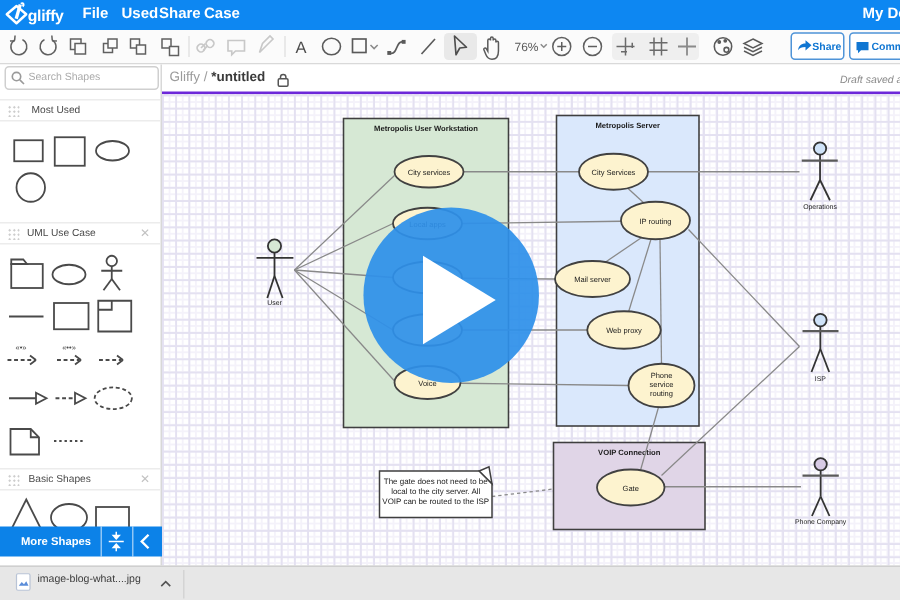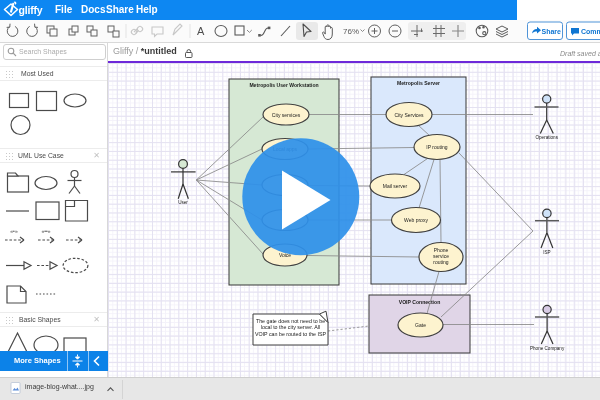--- a/index.html
+++ b/index.html
@@ -1,18 +1,18 @@
 <!DOCTYPE html>
 <html><head>
 <meta charset="utf-8">
 <style>
   html,body{margin:0;padding:0;}
   body{font-family:"Liberation Sans", sans-serif; width:600px;height:400px;overflow:hidden;}
   #app{position:relative;width:600px;height:400px;background:#fff;overflow:hidden;}
-  #topbar{position:absolute;left:0;top:0;width:517px;height:20px;background:#0d87f2;}
+  #topbar{position:absolute;left:0;top:0;width:600px;height:20px;background:#0d87f2;}
   .menu{position:absolute;top:0;height:20px;line-height:20px;color:#fff;font-size:10px;font-weight:bold;white-space:nowrap;}
   #toolbar{position:absolute;left:0;top:20px;width:600px;height:23px;background:#fbfbfb;border-bottom:1px solid #d9d9d9;box-sizing:border-box;}
   #titlerow{position:absolute;left:108px;top:43px;width:492px;height:20px;background:#ffffff;border-bottom:2px solid #6d28d9;box-sizing:border-box;}
   #sidebar{position:absolute;left:0;top:43px;width:108px;height:334px;background:#ffffff;border-right:1px solid #d8d8d8;box-sizing:border-box;}
   #canvas{position:absolute;left:108px;top:63px;width:492px;height:314px;background:
      linear-gradient(#e4e1f1 1px, transparent 1px),
      linear-gradient(90deg, #e4e1f1 1px, transparent 1px),
      linear-gradient(#f4f2fa 1px, transparent 1px),
      linear-gradient(90deg, #f4f2fa 1px, transparent 1px);
    background-size:8.8px 8.8px, 8.8px 8.8px, 4.4px 4.4px, 4.4px 4.4px;
@@ -32,23 +32,23 @@
     <svg width="600" height="20" style="position:absolute;left:0;top:0">
 
       <g stroke="#ffffff" fill="none" stroke-width="1.6">
         <path d="M11 4 L17.5 9.5 L11 15.5 L4.5 9.5 Z" stroke-linejoin="round"></path>
         <path d="M13.5 3 L10.8 12.5" stroke-width="2.2"></path>
         <path d="M13.9 2.5 c1.5,-1 2.5,0.5 1.2,1.8" stroke-width="1.4"></path>
       </g>
       <text x="18.5" y="13.8" fill="#ffffff" font-size="10.5" font-weight="bold" letter-spacing="-0.2" font-family="Liberation Sans, sans-serif">gliffy</text>
     </svg>
     <div class="menu" style="left:55px;">File</div>
-    <div class="menu" style="left:81px;">Docs</div>
+    <div class="menu" style="left:81px;">Used</div>
     <div class="menu" style="left:106px;">Share</div>
-    <div class="menu" style="left:136px;">Help</div>
+    <div class="menu" style="left:136px;">Case</div>
     <div class="menu" style="left:575px;">My Docs</div>
   </div>
 
   <div id="toolbar">
     <svg width="600" height="22" style="position:absolute;left:0;top:0">
 
       <rect x="296" y="2" width="22" height="18" rx="3" fill="#e9e9e9"></rect>
       <rect x="408" y="2" width="58" height="18" rx="3" fill="#efefef"></rect>
       <g stroke="#606060" fill="none" stroke-width="1">
 

